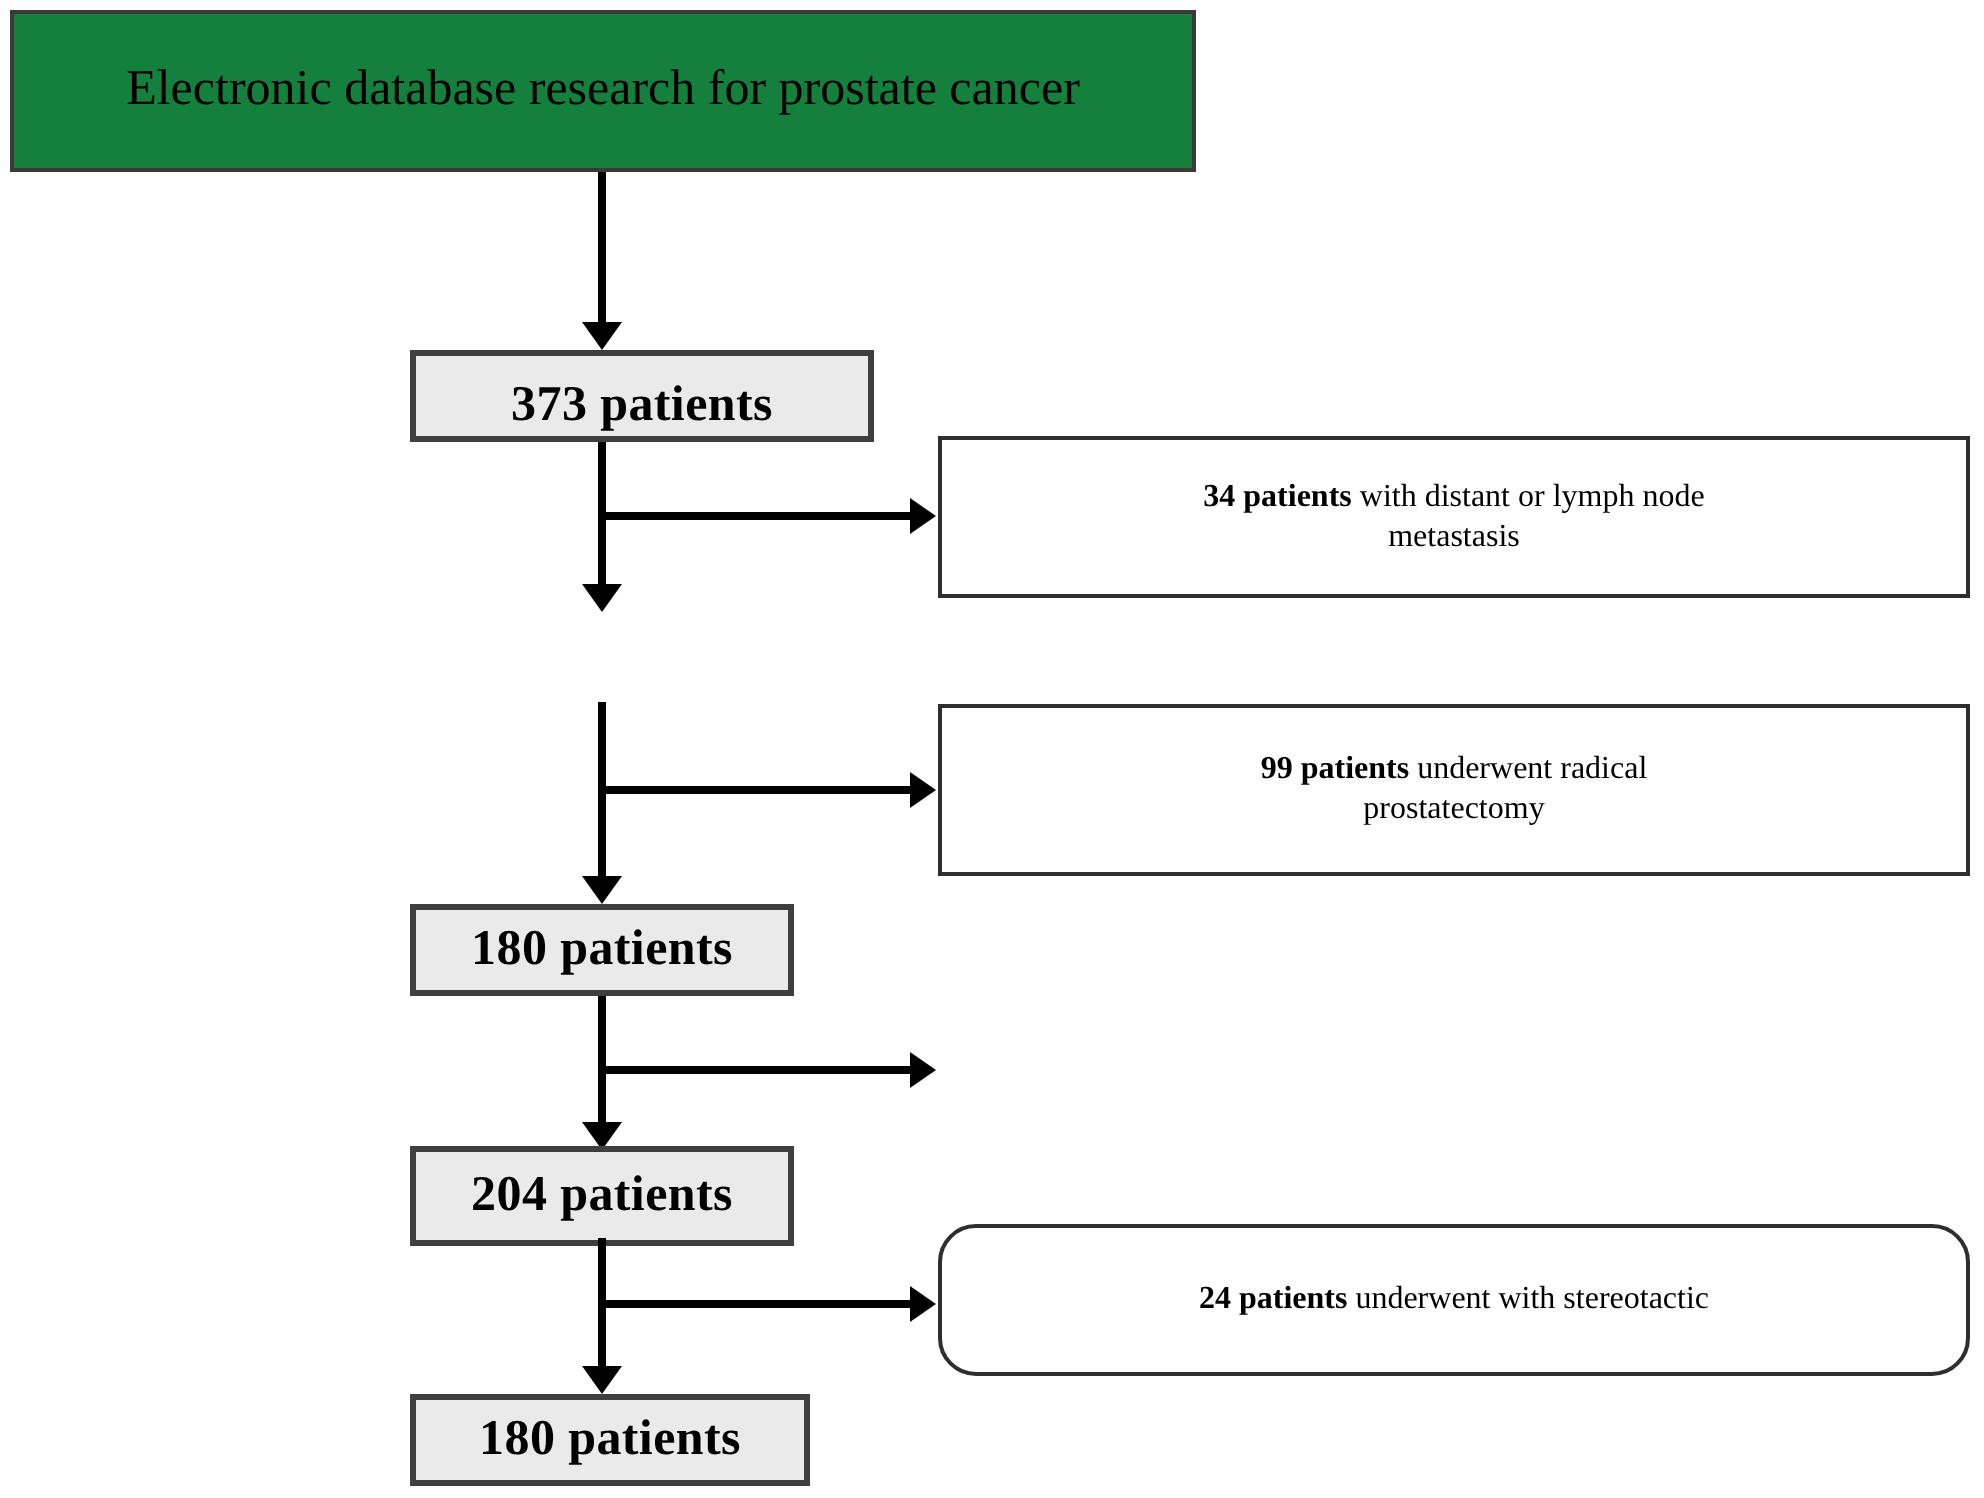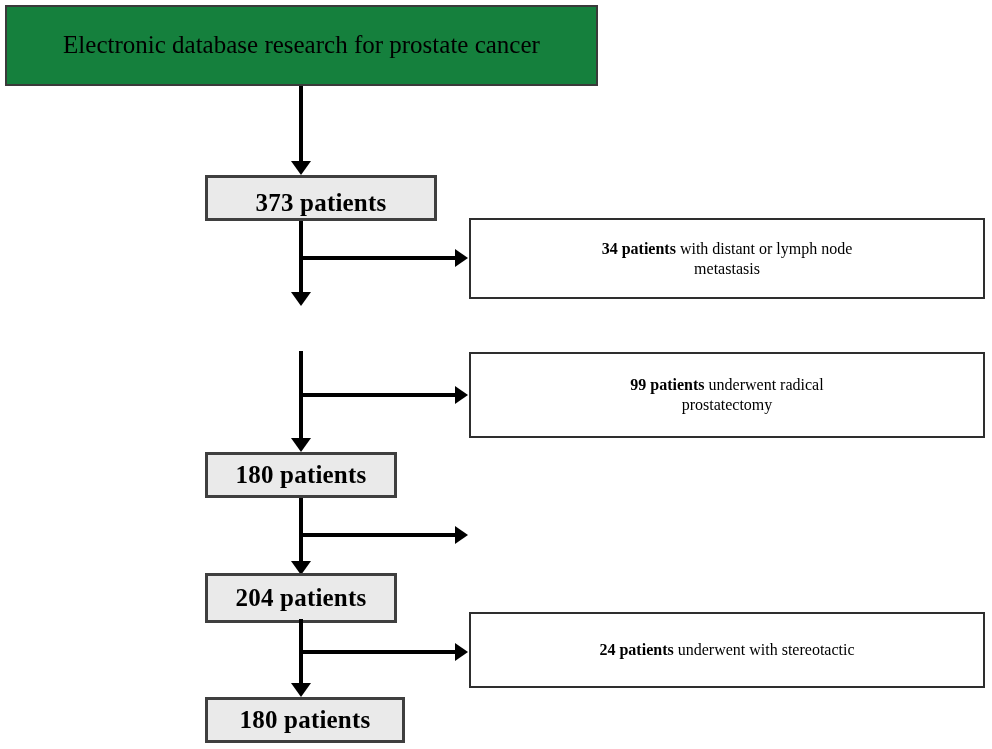--- a/index.html
+++ b/index.html
@@ -139,21 +139,21 @@
 
   <div class="node node-count" style="left:205px; top:573px; width:192px; height:50px;">
     <span>204 patients</span>
   </div>
 
   <div class="vline" style="left:299px; top:619px; height:67px;"></div>
   <div class="arrow-down" style="left:291px; top:683px;"></div>
   <div class="hline" style="left:299px; top:650px; width:158px;"></div>
   <div class="arrow-right" style="left:455px; top:643px;"></div>
 
-  <div class="node node-exclusion" style="left:469px; top:612px; width:516px; height:76px;">
+  <div class="node node-exclusion" style="left:469px; top:612px; width:516px; height:76px;border-radius:19px;">
     <div>
       <span class="lead">24 patients</span><span> underwent with stereotactic</span><br>
     </div>
   </div>
 
   <div class="node node-count" style="left:205px; top:697px; width:200px; height:46px;">
     <span>180 patients</span>
   </div>
 
 </div>

